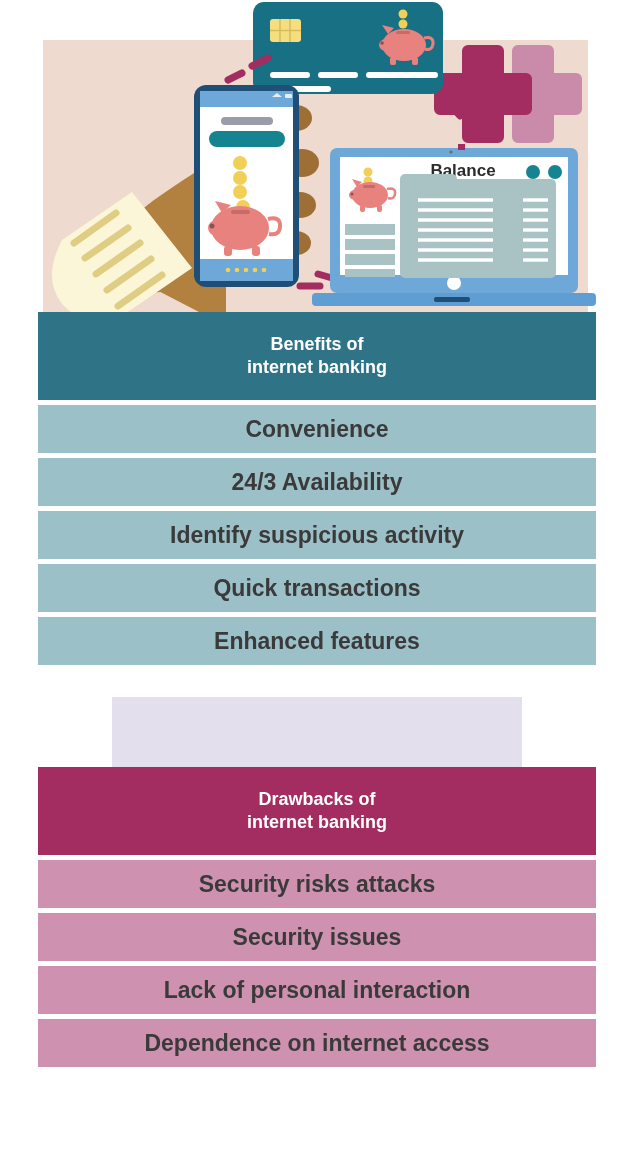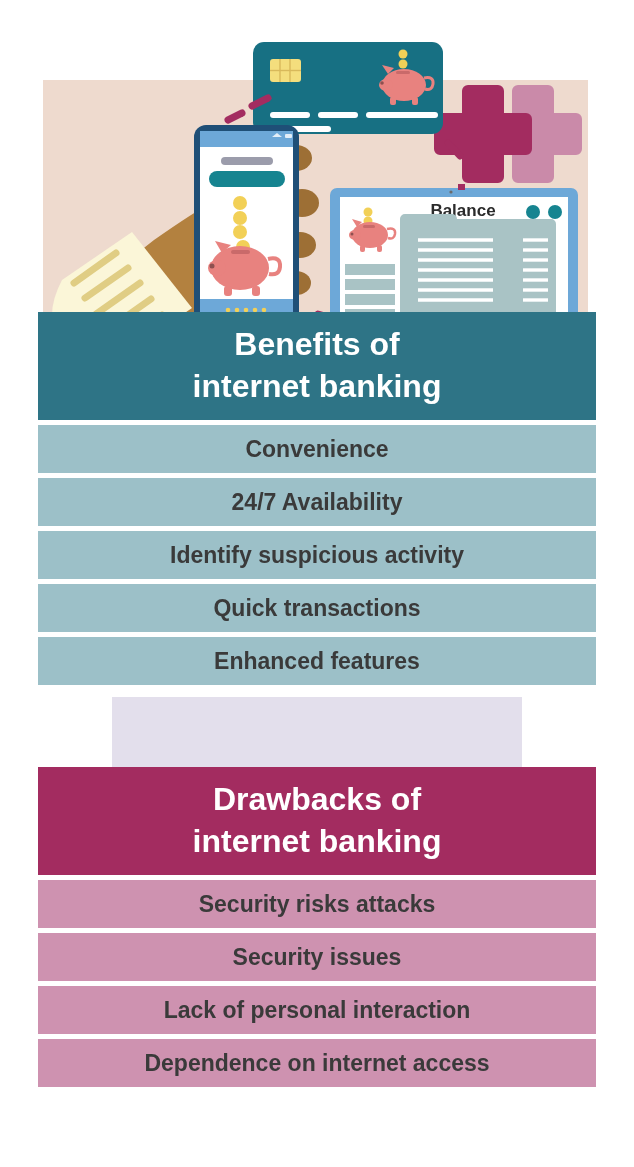--- a/index.html
+++ b/index.html
@@ -14,21 +14,20 @@
     font-family: "Liberation Sans", sans-serif;
     overflow: hidden;
   }
 
   
   #illustration {
     position: absolute;
     left: 0; top: 0;
     width: 551px;
     height: 315px;
-    margin-top: 40px;
   }
   #illo-svg { display: block; }
 
   
   .section {
     position: absolute;
     left: 38px;
     width: 558px;
   }
   #benefits-section { top: 312px; }
@@ -49,23 +48,23 @@
     display: flex;
     align-items: center;
     justify-content: center;
     text-align: center;
     margin-bottom: 5px;
     color: #3a3a3a;
     font-weight: bold;
   }
 
   .bar-header {
-    height: 108px;
+    height: 88px;
     color: #ffffff;
-    font-size: 32px;
+    font-size: 18px;
     line-height: 1.3;
     flex-direction: column;
   }
   #benefits-header { background: #2e7486; }
   #drawbacks-header { background: #a32c60; text-align: center; }
 
   .bar-item {
     height: 48px;
     font-size: 23px;
   }
@@ -251,21 +250,21 @@
 </div>
 
 <div class="connector"></div>
 
 <div class="section" id="benefits-section">
   <div class="bar bar-header" id="benefits-header">
     <span class="line">Benefits of</span>
     <span class="line">internet banking</span>
   </div>
   <div class="bar bar-item">Convenience</div>
-  <div class="bar bar-item">24/7 Availability</div>
+  <div class="bar bar-item">24/3 Availability</div>
   <div class="bar bar-item">Identify suspicious activity</div>
   <div class="bar bar-item">Quick transactions</div>
   <div class="bar bar-item">Enhanced features</div>
 </div>
 
 <div class="section" id="drawbacks-section">
   <div class="bar bar-header" id="drawbacks-header">
     <span class="line">Drawbacks of</span>
     <span class="line">internet banking</span>
   </div>

